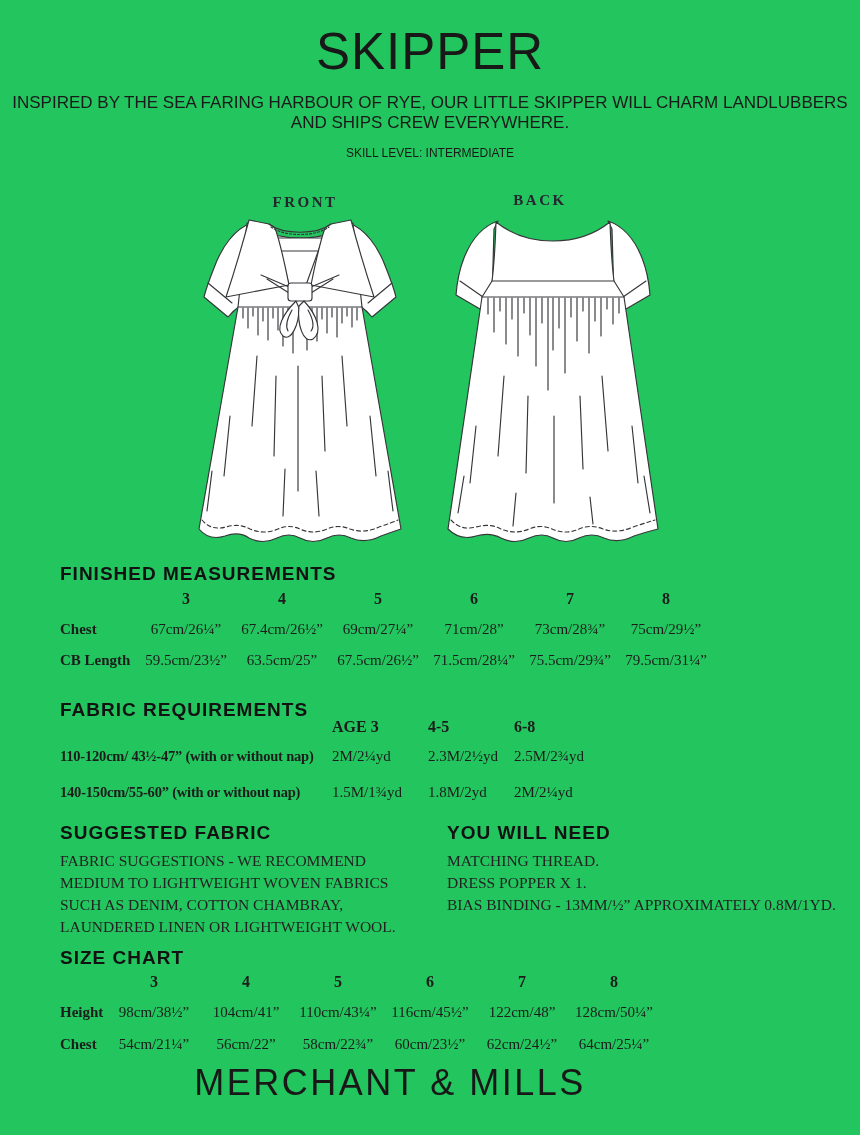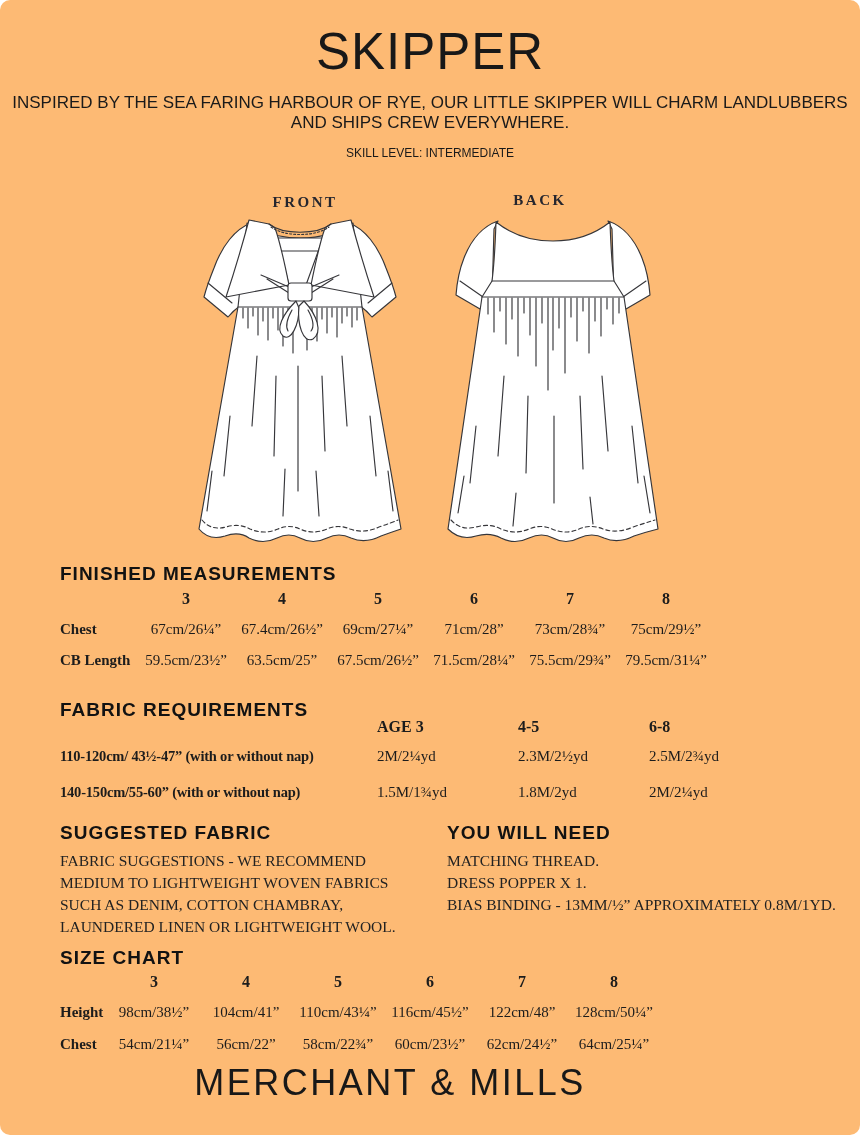--- a/index.html
+++ b/index.html
@@ -1,17 +1,17 @@
 <!DOCTYPE html>
 <html><head>
 <meta charset="utf-8">
 <style>
   html,body{margin:0;padding:0;background:#fff;}
-  .page{position:relative;width:860px;height:1135px;background:#fdba74;color:#1c1c1c;
-        font-family:"Liberation Serif",serif;overflow:hidden;border-radius:10px;}
+  .page{position:relative;width:860px;height:1135px;background:#22c55e;color:#1c1c1c;
+        font-family:"Liberation Serif",serif;overflow:hidden;}
 
   .title{position:absolute;top:22px;left:0;width:860px;text-align:center;
          font-family:"Liberation Sans",sans-serif;font-size:51px;font-weight:400;
          letter-spacing:1px;color:#181818;}
   .subtitle{position:absolute;top:93px;left:0;width:860px;text-align:center;
             font-family:"Liberation Sans",sans-serif;font-size:17px;line-height:20px;color:#1a1a1a;}
   .skill{position:absolute;top:146px;left:0;width:860px;text-align:center;
          font-family:"Liberation Sans",sans-serif;font-size:12px;color:#1a1a1a;}
 
   .view-label{position:absolute;width:140px;text-align:center;font-size:15px;
@@ -28,21 +28,21 @@
            font-size:19px;letter-spacing:1px;color:#121212;}
   .h-fm{top:563px;left:60px;}
   .h-fr{top:699px;left:60px;}
   .h-sf{top:822px;left:60px;}
   .h-yn{top:822px;left:447px;}
   .h-sc{top:947px;left:60px;}
 
   .row{position:absolute;left:60px;display:grid;font-size:15px;color:#1c1c1c;}
   .fm{grid-template-columns:78px repeat(6,96px);}
   .sc{grid-template-columns:48px repeat(6,92px);}
-  .fr{grid-template-columns:272px 96px 86px 150px;gap:45px;}
+  .fr{grid-template-columns:272px 96px 86px 150px;}
   .fm-sizes{top:590px;} .fm-chest{top:621px;} .fm-cb{top:652px;}
   .fr-head{top:718px;} .fr-r1{top:748px;} .fr-r2{top:784px;}
   .sc-sizes{top:973px;} .sc-height{top:1004px;} .sc-chest{top:1036px;}
   .c{text-align:center;}
   .l{text-align:left;}
   .lab{font-weight:700;}
   .sz{font-weight:700;font-size:16px;}
   .frlab{font-weight:700;font-size:14.5px;letter-spacing:-0.2px;}
 
   .para{position:absolute;font-size:15.5px;line-height:22px;color:#222;}

